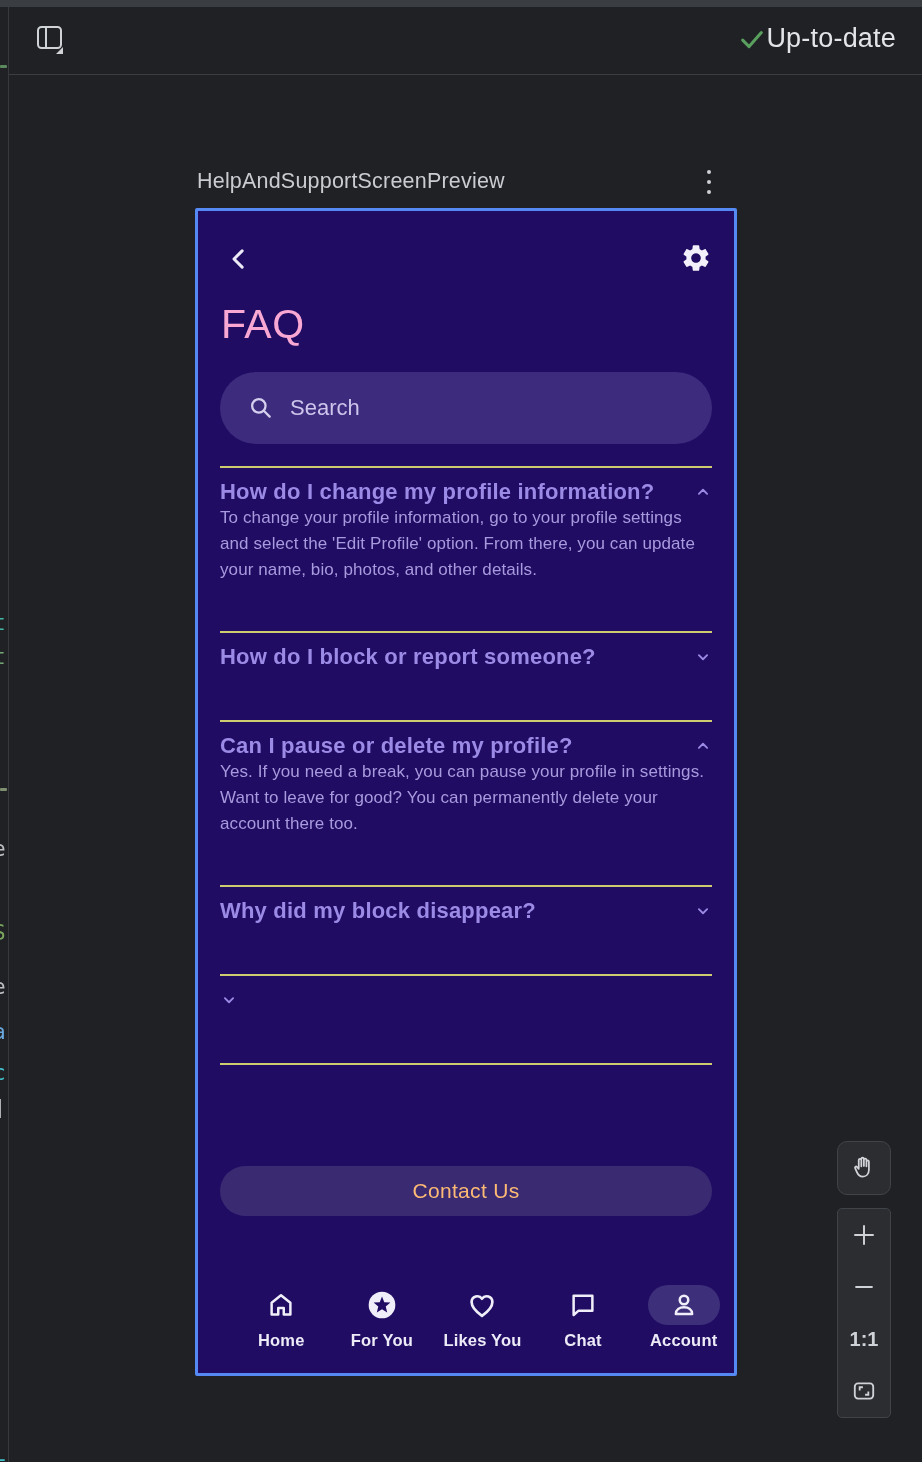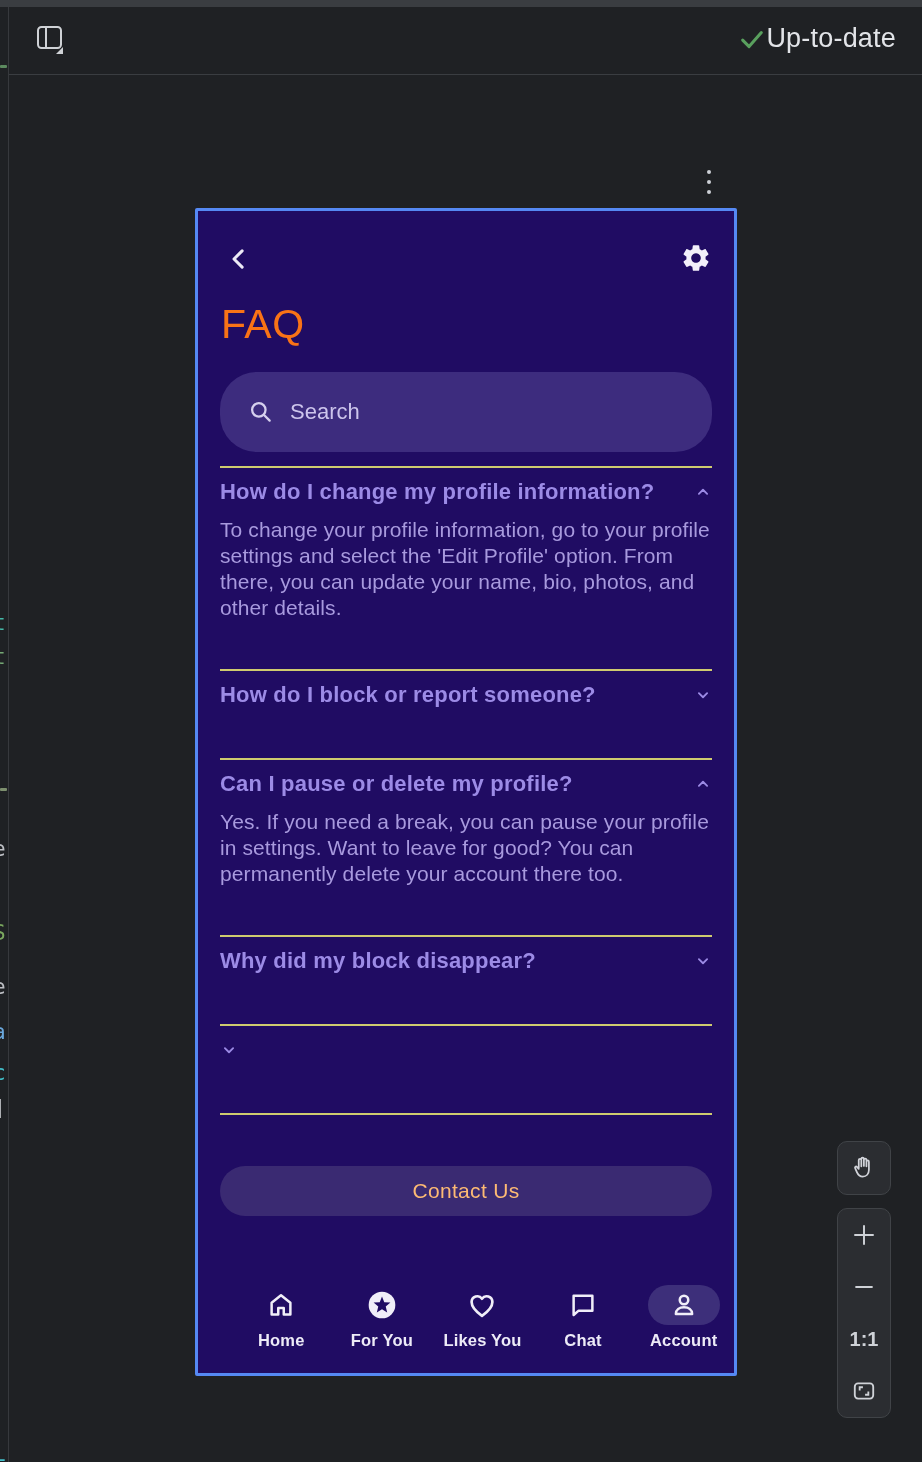--- a/index.html
+++ b/index.html
@@ -24,51 +24,51 @@
   .dots-btn i { width:4px; height:4px; border-radius:50%; background:#cdd0d6; }
 
   
   .phone-frame { position:absolute; left:195px; top:208px; width:542px; height:1168px;
                  border:3px solid #5589f4; border-radius:2px; background:#200c63; }
   .phone-screen { position:relative; width:536px; height:1162px; overflow:hidden; }
 
   .back-btn { position:absolute; left:26px; top:33px; width:30px; height:30px; background:none; border:none; cursor:pointer; }
   .gear-btn { position:absolute; left:482px; top:31px; width:32px; height:32px; background:none; border:none; cursor:pointer; }
 
-  .screen-title { position:absolute; left:23px; top:90px; color:#f97316; font-size:41px; font-weight:400; letter-spacing:.5px; }
-
-  .searchbar { position:absolute; left:22px; top:161px; width:492px; height:80px; border-radius:37px;
+  .screen-title { position:absolute; left:23px; top:90px; color:#f9a8d4; font-size:41px; font-weight:400; letter-spacing:.5px; }
+
+  .searchbar { position:absolute; left:22px; top:161px; width:492px; height:72px; border-radius:37px;
                background:#3d2c7e; display:flex; align-items:center; }
   .searchbar svg { margin-left:28px; flex:0 0 auto; }
   .searchbar input { flex:1; margin-left:16px; margin-right:20px; background:transparent; border:none; outline:none;
                      color:#e6e1f6; font-size:22px; font-family:"Liberation Sans", sans-serif; }
   .searchbar input::placeholder { color:#cdc5ec; opacity:1; }
 
   .faq-list { position:absolute; left:22px; top:255px; width:492px; height:655px; overflow:hidden; }
   .faq-item { border-top:2px solid #cfcb6f; padding:11px 0 50px; }
   .faq-item.expanded { padding-bottom:48px; }
   .faq-q { display:flex; align-items:center; justify-content:space-between; height:26px; cursor:pointer;gap:39px; }
   .faq-q .q-text { color:#9c8be6; font-size:22px; font-weight:700; letter-spacing:.2px; }
-  .faq-a { margin-top:12px; color:#a89ade; font-size:21px; line-height:26px; letter-spacing:.1px; }
+  .faq-a { color:#a89ade; font-size:17px; line-height:26px; letter-spacing:.1px; }
 
   .contact-btn { position:absolute; left:22px; top:955px; width:492px; height:50px; border:none; border-radius:25px;
                  background:#3a2a72; color:#fdba74; font-size:21px; font-family:"Liberation Sans", sans-serif;
                  letter-spacing:.3px; cursor:pointer; }
 
   .bottom-nav { position:absolute; left:0; bottom:0; width:536px; height:93px; display:flex; padding-top:5px;padding-left:33px; }
   .nav-item { flex:1; display:flex; flex-direction:column; align-items:center; cursor:pointer; }
   .nav-icon-slot { width:72px; height:40px; display:flex; align-items:center; justify-content:center; border-radius:20px; }
   .nav-item.active .nav-icon-slot { background:#3d2f7a; }
   .nav-label { margin-top:6px; color:#edebf7; font-size:16.5px; font-weight:700; letter-spacing:.2px; }
 
   
   .pan-btn { position:absolute; left:837px; top:1141px; width:54px; height:54px; border-radius:10px;
              background:#2b2d31; border:1px solid #404347; cursor:pointer;
              display:flex; align-items:center; justify-content:center; }
-  .zoom-group { position:absolute; left:837px; top:1208px; width:54px; height:210px; border-radius:10px;
+  .zoom-group { position:absolute; left:837px; top:1208px; width:54px; height:210px; border-radius:5px;
                 background:#2b2d31; border:1px solid #404347; display:flex; flex-direction:column; }
   .zoom-group button { flex:1; background:none; border:none; cursor:pointer;
                        display:flex; align-items:center; justify-content:center;
                        color:#cfd2d7; font-size:20px; font-weight:600; font-family:"Liberation Sans", sans-serif; }
 </style>
 </head>
 <body>
 
 <div id="app">
 
@@ -99,20 +99,21 @@
       </svg>
     </button>
     <div class="status">
       <svg width="28" height="28" viewBox="0 0 24 24">
         <polyline points="4,13 9.5,18.5 20,6.5" fill="none" stroke="#59a05e" stroke-width="2.6" stroke-linecap="round" stroke-linejoin="round"></polyline>
       </svg>
       <span class="status-label">Up-to-date</span>
     </div>
   </div>
 
+  <div class="preview-title">HelpAndSupportScreenPreview</div>
   <button class="dots-btn">
     <i></i>
       <i></i>
       <i></i>
   </button>
 
   <section class="phone-frame">
     <div class="phone-screen">
 
       <button class="back-btn">

